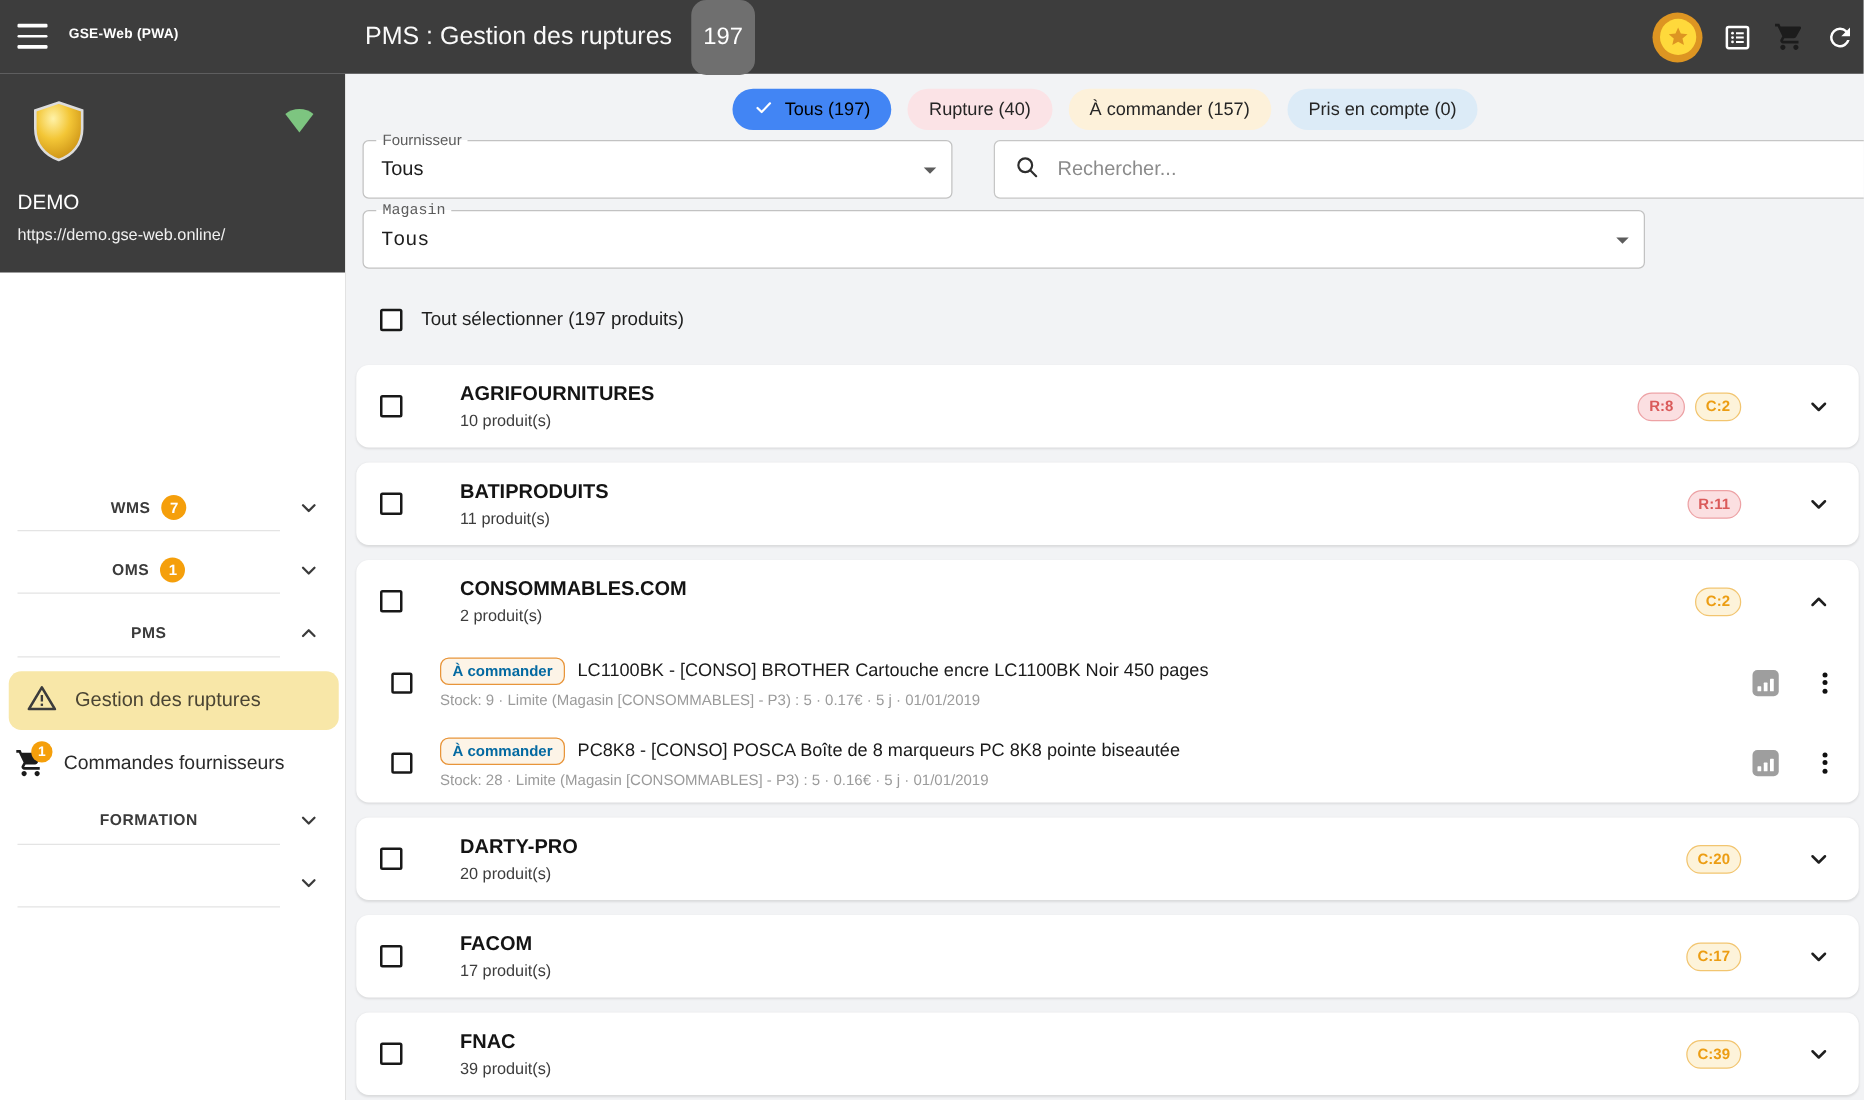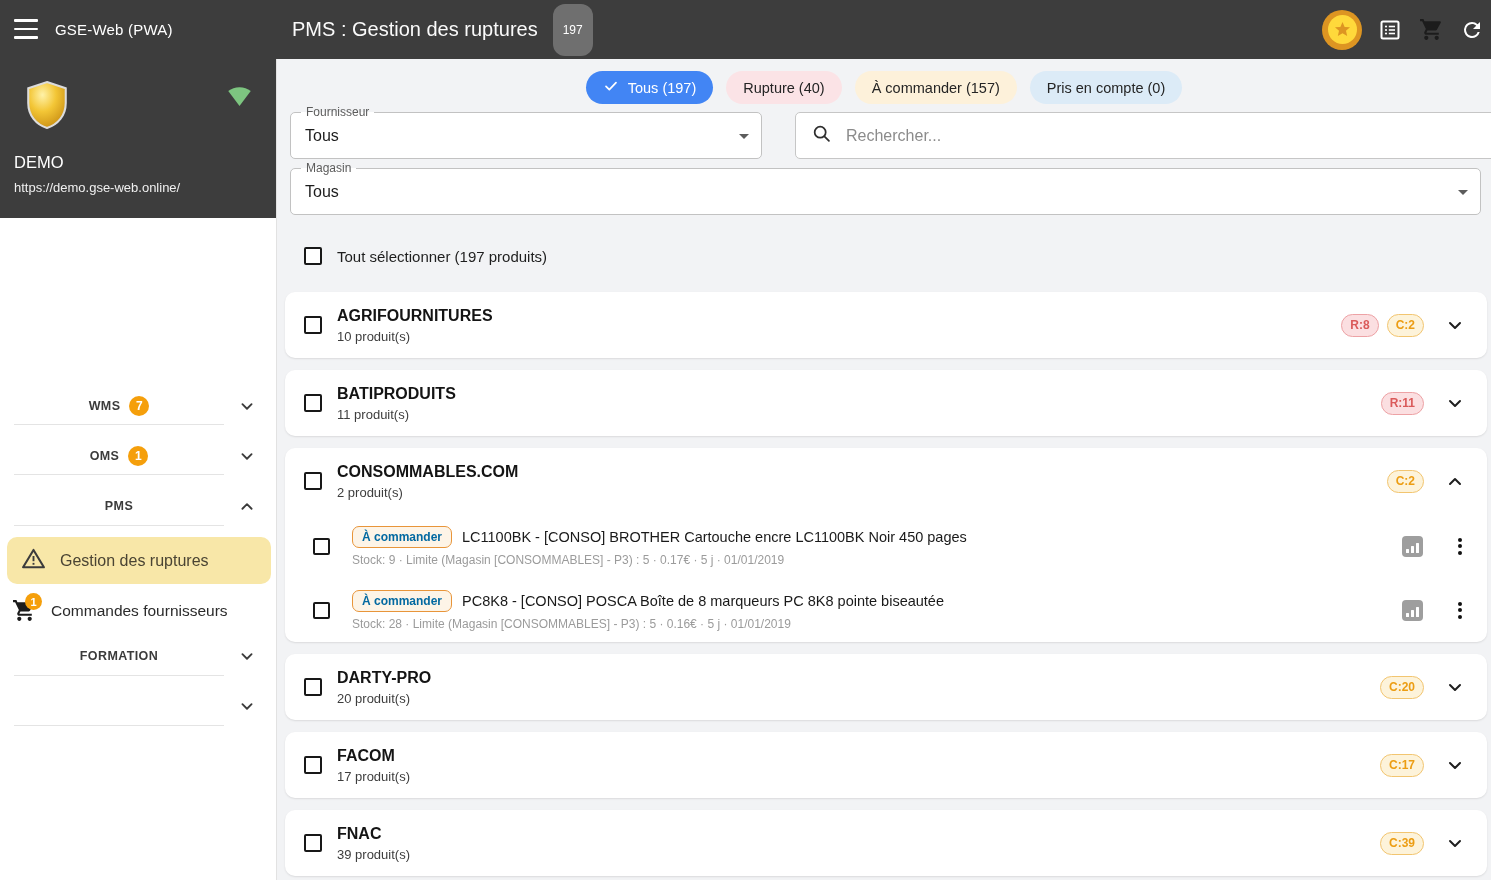--- a/index.html
+++ b/index.html
@@ -3,24 +3,24 @@
 <meta charset="utf-8">
 <style>
   * { margin:0; padding:0; box-sizing:border-box; }
   html,body { width:1491px; height:880px; overflow:hidden; }
   body { font-family:"Liberation Sans", sans-serif; background:#f2f3f5; position:relative; }
 
   
   .appbar { position:absolute; top:0; left:0; width:1491px; height:59px; background:#3d3d3d; color:#fff; z-index:5; }
   .hamburger { position:absolute; left:14px; top:19px; width:24px; height:20px; display:flex; flex-direction:column; justify-content:space-between; cursor:pointer; }
   .hamburger span { height:2.6px; background:#fff; border-radius:1px; }
-  .app-title { position:absolute; left:55px; top:21px; font-size:15px; font-weight:normal; letter-spacing:0.2px; }
+  .app-title { position:absolute; left:55px; top:21px; font-size:11px; font-weight:bold; letter-spacing:0.2px; }
   .page-title-wrap { position:absolute; left:292px; top:0; height:59px; display:flex; align-items:center; gap:15px; }
   .page-title { font-size:20px; font-weight:400; color:#fafafa; }
-  .count-badge { background:#6f6f6f; color:#fff; font-size:12px; padding:19px 10px; border-radius:12px; }
+  .count-badge { background:#6f6f6f; color:#fff; font-size:19px; padding:19px 10px; border-radius:12px; }
   .appbar-icons { position:absolute; right:6px; top:0; height:59px; display:flex; align-items:center; gap:15px; }
   .fab-star { width:40px; height:40px; border-radius:50%; background:#dd9522; display:flex; align-items:center; justify-content:center; cursor:pointer; }
   .fab-star .disc { width:29px; height:29px; border-radius:50%; background:#ffd93b; display:flex; align-items:center; justify-content:center; }
   .icon-btn { width:26px; height:26px; display:flex; align-items:center; justify-content:center; cursor:pointer; }
 
   
   .sidebar { position:absolute; top:59px; left:0; width:277px; height:821px; background:#fff; border-right:1px solid #e2e2e2; }
   .sidebar-dark { position:relative; width:100%; height:159px; background:#3d3d3d; color:#fff; }
   .shield { position:absolute; left:22px; top:20px; }
   .wifi { position:absolute; right:23px; top:24px; }
@@ -41,43 +41,43 @@
   .cart-item { position:absolute; left:0; top:372px; width:277px; height:42px; display:flex; align-items:center; gap:13px; padding-left:12px; cursor:pointer; }
   .cart-item .label { font-size:15.5px; color:#2b2b2b; }
   .cart-wrap { position:relative; width:26px; height:26px; }
   .cart-wrap .mini-badge { position:absolute; top:-5px; right:-4px; min-width:17px; height:17px; border-radius:9px; background:#f59f0b; color:#fff; font-size:11px; font-weight:bold; display:flex; align-items:center; justify-content:center; }
 
   
   .main { position:absolute; left:277px; top:59px; width:1214px; height:821px; background:#f2f3f5; }
 
   .chips { position:absolute; top:12px; left:0; width:100%; display:flex; justify-content:center; gap:13px; }
   .chip { height:33px; border-radius:17px; padding:0 17px; display:flex; align-items:center; gap:9px; font-size:14.5px; color:#252525; cursor:pointer; white-space:nowrap; }
-  .chip.selected { background:#4285f4; color:#ffffff; }
+  .chip.selected { background:#4285f4; color:#000000; }
   .chip.rupture { background:#fbe3e6; }
   .chip.commander { background:#fdf1da; }
   .chip.pris { background:#dcebf7; }
 
   .mselect { position:absolute; background:#fff; border:1px solid #c2c2c2; border-radius:5px; display:flex; align-items:center; padding:0 14px; cursor:pointer; }
   .mselect .flabel { position:absolute; top:-8px; left:10px; font-size:12px; color:#5c5c5c; padding:0 5px; background:linear-gradient(#f2f3f5 52%, #ffffff 52%); line-height:14px; }
   .mselect .value { font-size:16px; color:#1c1c1c; }
   .mselect .caret { position:absolute; right:12px; top:50%; margin-top:-2px; width:0; height:0; border-left:5px solid transparent; border-right:5px solid transparent; border-top:5.5px solid #5c5c5c; }
   .sel-fournisseur { left:13px; top:53px; width:472px; height:47px; }
-  .sel-magasin { left:13px; top:109px; width:1191px; height:47px; }
+  .sel-magasin { left:13px; top:109px; width:1026px; height:47px;font-family:Liberation Mono, monospace; }
 
   .search { position:absolute; left:518px; top:53px; width:712px; height:47px; background:#fff; border:1px solid #c6c6c6; border-radius:5px; display:flex; align-items:center; gap:14px; padding:0 15px; }
   .search input { border:none; outline:none; flex:1; font-size:16px; font-family:"Liberation Sans", sans-serif; color:#1c1c1c; background:transparent; }
   .search input::placeholder { color:#8b8b8b; }
 
   .checkbox { width:18px; height:18px; border:2px solid #181818; border-radius:2px; background:#fff; flex:none; cursor:pointer; }
-  .select-all { position:absolute; left:27px; top:188px; display:flex; align-items:center; gap:15px; }
+  .select-all { position:absolute; left:27px; top:188px; display:flex; align-items:flex-start; gap:15px; }
   .select-all .label { font-size:15px; color:#1e1e1e; }
 
   .cards { position:absolute; left:8px; top:233px; width:1202px; }
   .card { background:#fff; border-radius:10px; margin-bottom:12px; box-shadow:0 1px 2px rgba(0,0,0,0.1); }
-  .card-header { height:66px; display:flex; align-items:center; padding:0 20px 0 19px; cursor:pointer; }
+  .card-header { height:66px; display:flex; align-items:center; padding:0 20px 0 19px; cursor:pointer;gap:31px; }
   .sup-info { margin-left:15px; }
   .sup-name { font-size:16px; font-weight:bold; color:#141414; }
   .sup-count { font-size:13px; color:#3d3d3d; margin-top:4px; }
   .badges { margin-left:auto; display:flex; gap:8px; }
   .pill { height:23px; border-radius:12px; padding:0 8px; font-size:12px; font-weight:bold; display:flex; align-items:center; }
   .pill.r { background:#fbdfe1; border:1.5px solid #eda2a5; color:#da5a5a; }
   .pill.c { background:#fdf3da; border:1.5px solid #f2c570; color:#ec9d13; }
   .exp-chevron { margin-left:19px; width:24px; height:24px; display:flex; align-items:center; justify-content:center; cursor:pointer; }
 
   .prod { height:64px; display:flex; align-items:center; padding:0 20px 0 28px; }

